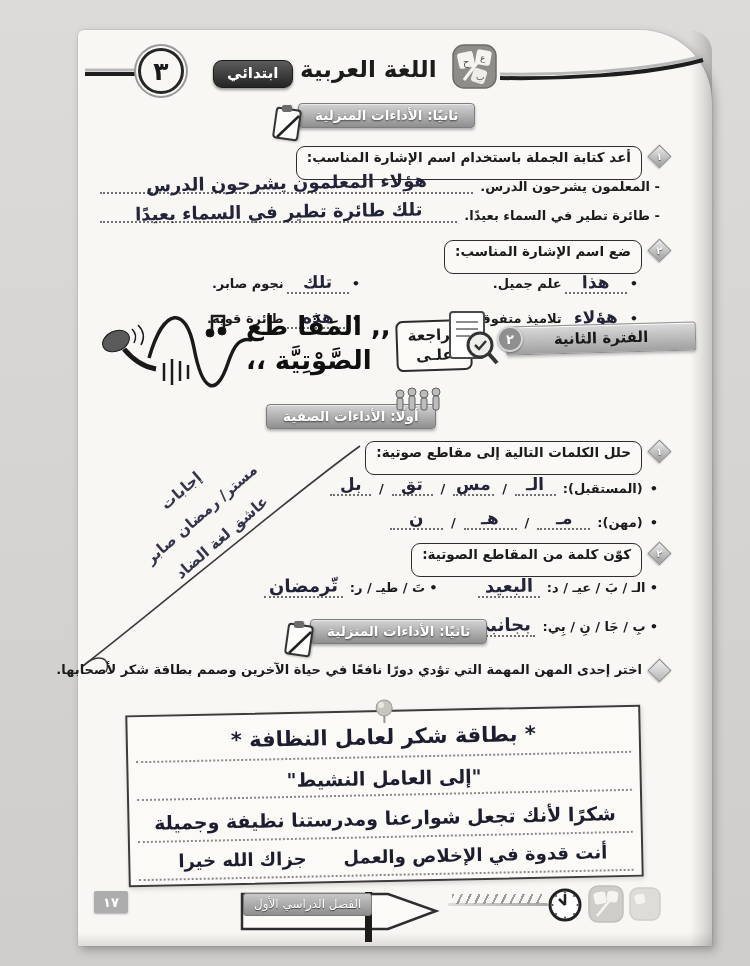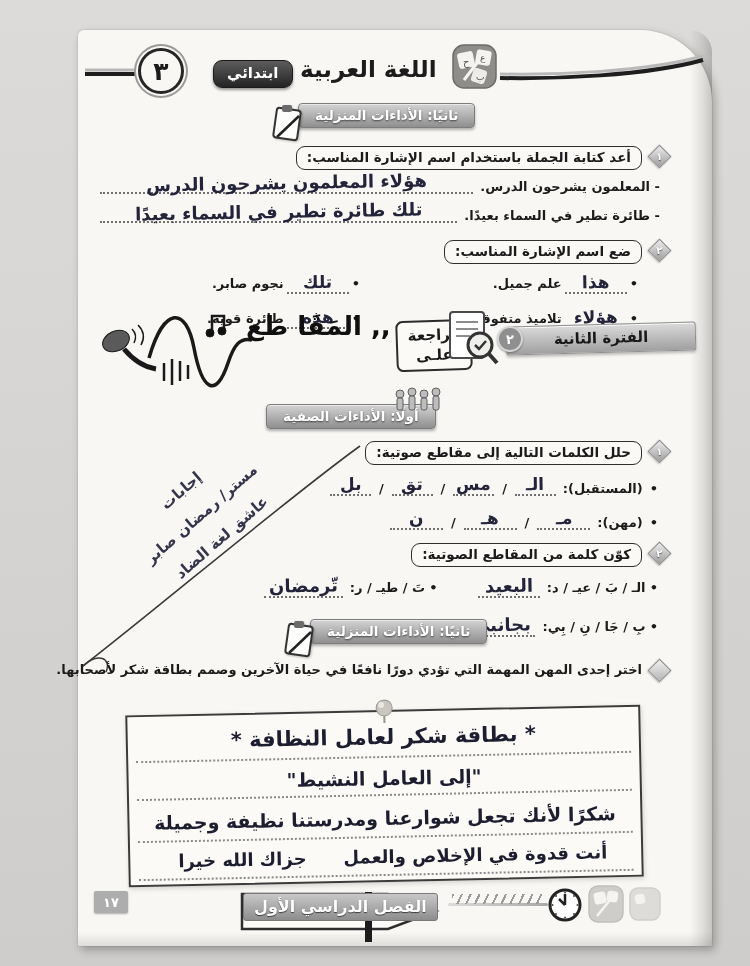--- a/index.html
+++ b/index.html
@@ -10,42 +10,42 @@
 .nowrap{white-space:nowrap}
 .page{position:absolute;left:78px;top:30px;width:634px;height:916px;background:#f8f7f4;border-top-right-radius:72px;border-top-left-radius:6px;box-shadow:3px 4px 10px rgba(0,0,0,.28),0 0 0 1px rgba(0,0,0,.05)}
 .page::after{content:"";position:absolute;top:0;right:0;bottom:0;width:22px;border-top-right-radius:72px;background:linear-gradient(to right,rgba(0,0,0,0),rgba(90,85,80,.14) 55%,rgba(60,58,55,.26))}
 .page::before{content:"";position:absolute;left:0;right:0;bottom:0;height:14px;background:linear-gradient(to top,rgba(60,58,55,.14),rgba(0,0,0,0))}
 .printed{font-weight:700;color:#1b1b1b}
 .hw{font-weight:600;color:#23233a;display:inline-block;transform:rotate(-1deg)}
 .bullet{font-weight:900;font-size:13px}
 .qhead{display:flex;direction:rtl;align-items:flex-start;gap:9px}
 .diamond{width:17px;height:17px;min-width:17px;margin-top:2px;transform:rotate(45deg);background:linear-gradient(135deg,#ececec,#9c9c9c);border:1px solid #898989;display:flex;align-items:center;justify-content:center;box-shadow:0 1px 2px rgba(0,0,0,.25)}
 .diamond span{transform:rotate(-45deg);color:#fff;font-size:10px;font-weight:900;text-shadow:0 1px 1px #555}
-.qbox{border:1.6px solid #2e2e2e;border-radius:9px;padding:2px 10px 4px;font-weight:700;font-size:13.5px;background:#faf9f6;white-space:nowrap}
+.qbox{border:1.6px solid #2e2e2e;border-radius:9px;padding:2px 10px 14px;font-weight:700;font-size:13.5px;background:#faf9f6;white-space:nowrap}
 .banner{background:linear-gradient(180deg,#d3d3d3,#8f8f8f);border:1px solid #7d7d7d;border-radius:4px;color:#fff;font-weight:700;font-size:13.5px;padding:3px 16px 4px;text-shadow:0 1px 2px rgba(0,0,0,.6);box-shadow:0 2px 3px rgba(0,0,0,.3),inset 0 1px 0 rgba(255,255,255,.5);white-space:nowrap}
 .bannerwrap{display:flex;align-items:flex-start;direction:ltr}
 .bannerwrap .icon{margin-right:-8px;z-index:2;filter:drop-shadow(1px 1px 1px rgba(0,0,0,.25))}
 .row{display:flex;align-items:flex-end;direction:rtl;gap:7px;font-size:13px}
 .dotfill{flex:1;border-bottom:2px dotted #6f6f6f;text-align:center;line-height:1}
 .slot{display:inline-block;min-width:62px;border-bottom:2px dotted #6f6f6f;text-align:center;margin:0 3px;padding:0 5px}
 .sep{font-weight:900;padding:0 1px}
 .sylcell{flex:1;border-bottom:2px dotted #6f6f6f;text-align:center}
 .hw.big{font-size:18px}
 .hw.med{font-size:17px}
 .card{position:absolute;left:127px;top:710px;width:515px;height:172px;border:2px solid #3b3b3b;background:#fbfaf7;transform:rotate(-1.2deg);box-shadow:1px 2px 5px rgba(0,0,0,.15)}
 .card-row{position:absolute;left:8px;right:8px;border-bottom:2px dotted #8a8a8a;direction:rtl;color:#1d1d30;font-weight:600;text-align:center}
 .wm{color:#34344b;font-size:15px;font-weight:600;text-align:center;line-height:2.05;direction:rtl;transform:rotate(-41deg)}
 .circle-grade{width:46px;height:46px;border:3px solid #262626;border-radius:50%;background:#f8f7f4;display:flex;align-items:center;justify-content:center;font-weight:900;font-size:25px;box-shadow:0 0 0 2px #f8f7f4,0 0 0 4px #9a9a9a}
 .badge{background:linear-gradient(180deg,#5c5c5c,#242424);border:1.5px solid #1a1a1a;border-radius:9px;color:#fff;font-weight:700;font-size:15px;padding:3px 13px 5px;box-shadow:0 2px 3px rgba(0,0,0,.4);white-space:nowrap}
 .period-banner{background:linear-gradient(180deg,#dadada,#a0a0a0);border:1px solid #8d8d8d;border-radius:3px;color:#181818;font-weight:800;font-size:15px;text-align:center;line-height:27px;box-shadow:inset 0 1px 0 #fff,0 2px 3px rgba(0,0,0,.25);transform:rotate(-1.5deg)}
 .num-circle{width:26px;height:26px;border-radius:50%;background:#8f8f8f;border:2px solid #d6d6d6;color:#fff;font-weight:900;font-size:13px;display:flex;align-items:center;justify-content:center;box-shadow:0 1px 2px rgba(0,0,0,.35)}
 .review-box{border:2px solid #2b2b2b;border-radius:7px;background:#fbfaf7;padding:3px 10px;font-weight:800;font-size:15px;text-align:center;line-height:1.35;transform:rotate(-2deg);white-space:nowrap}
 .bigtitle{font-weight:900;font-size:26px;line-height:1.3;color:#101010;text-align:left;direction:rtl;white-space:nowrap}
 .pagenum{width:34px;height:22px;background:#adadad;color:#fff;font-weight:700;font-size:13px;display:flex;align-items:center;justify-content:center;border-radius:2px;box-shadow:0 1px 2px rgba(0,0,0,.3)}
-.sem-banner{background:linear-gradient(180deg,#c8c8c8,#8d8d8d);border:1px solid #7a7a7a;border-radius:3px;color:#fff;font-weight:700;font-size:16px;padding:3px 10px 4px;text-shadow:0 1px 1px rgba(0,0,0,.6);white-space:nowrap}
+.sem-banner{background:linear-gradient(180deg,#c8c8c8,#8d8d8d);border:1px solid #7a7a7a;border-radius:3px;color:#fff;font-weight:400;font-size:12px;padding:3px 10px 4px;text-shadow:0 1px 1px rgba(0,0,0,.6);white-space:nowrap}
 .hatch{width:92px;height:10px;background:repeating-linear-gradient(115deg,#9b9b9b 0 2px,transparent 2px 8px)}
 .grayline{height:3px;background:linear-gradient(to left,#a8a8a8,#dcdcdc);border-radius:2px}
 </style>
 </head>
 <body>
 
 <div class="page"></div>
 
 <svg class="abs" style="left:85px;top:48px" width="620" height="44">
   <path d="M618,8 C560,24 470,27 415,26" stroke="#b9b9b9" stroke-width="3" fill="none"></path>
@@ -117,20 +117,21 @@
     <path d="M57,55 C72,3 94,3 102,45 C110,88 124,96 136,60 C142,42 148,34 160,37" stroke-width="3.5"></path>
     <path d="M72,60 v18 M80,56 v26 M88,58 v20 M96,62 v14" stroke-width="2.5"></path>
     <path d="M120,28 v-15 h12 v13" stroke-width="2.5"></path>
     <circle cx="118" cy="30" r="4" fill="#111"></circle>
     <circle cx="130" cy="28" r="4" fill="#111"></circle>
   </g>
 </svg>
 
 <div class="abs bigtitle" style="left:246px;top:310px;width:150px">
   <div><span>,,</span> <span>المَقَا طع</span></div>
+  <div><span>الصَّوْتِيَّة</span> <span>،،</span></div>
 </div>
 
 <div class="abs review-box rtl" style="left:396px;top:320px">
   <div>مراجعة</div>
   <div>علـى</div>
 </div>
 
 <svg class="abs" style="left:444px;top:308px" width="58" height="62">
   <rect x="6" y="4" width="34" height="46" rx="3" fill="#fff" stroke="#4a4a4a" stroke-width="2"></rect>
   <path d="M12,14 h22 M12,21 h22 M12,28 h14" stroke="#8c8c8c" stroke-width="2"></path>

